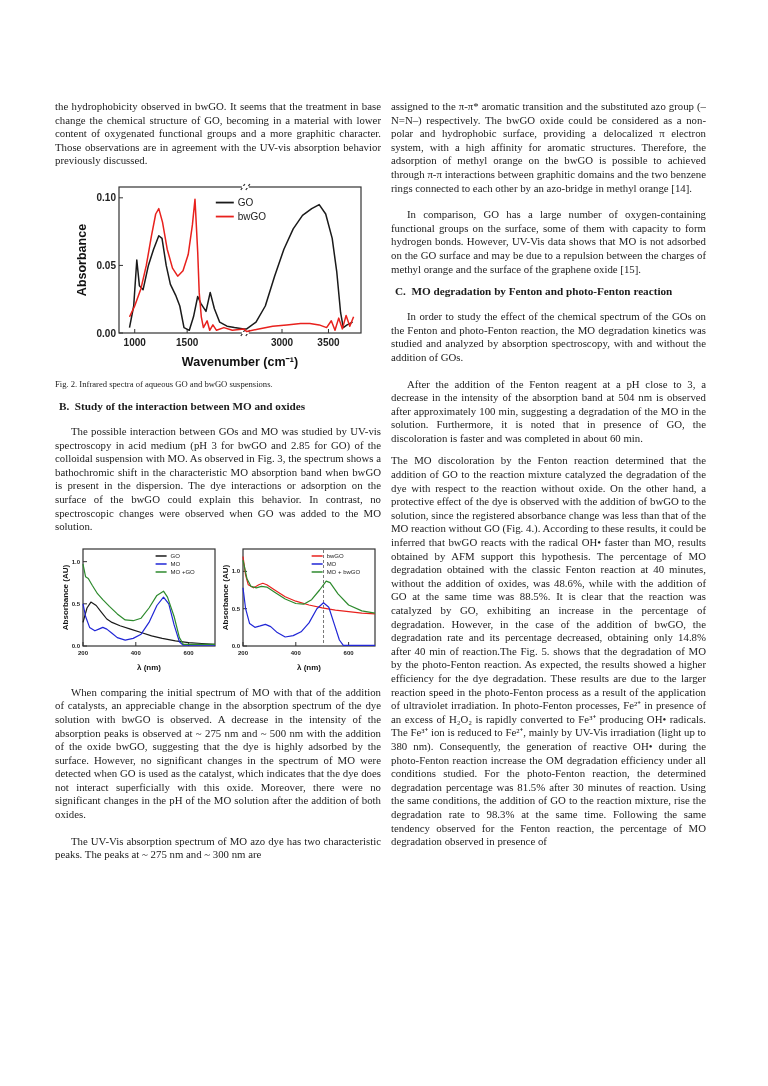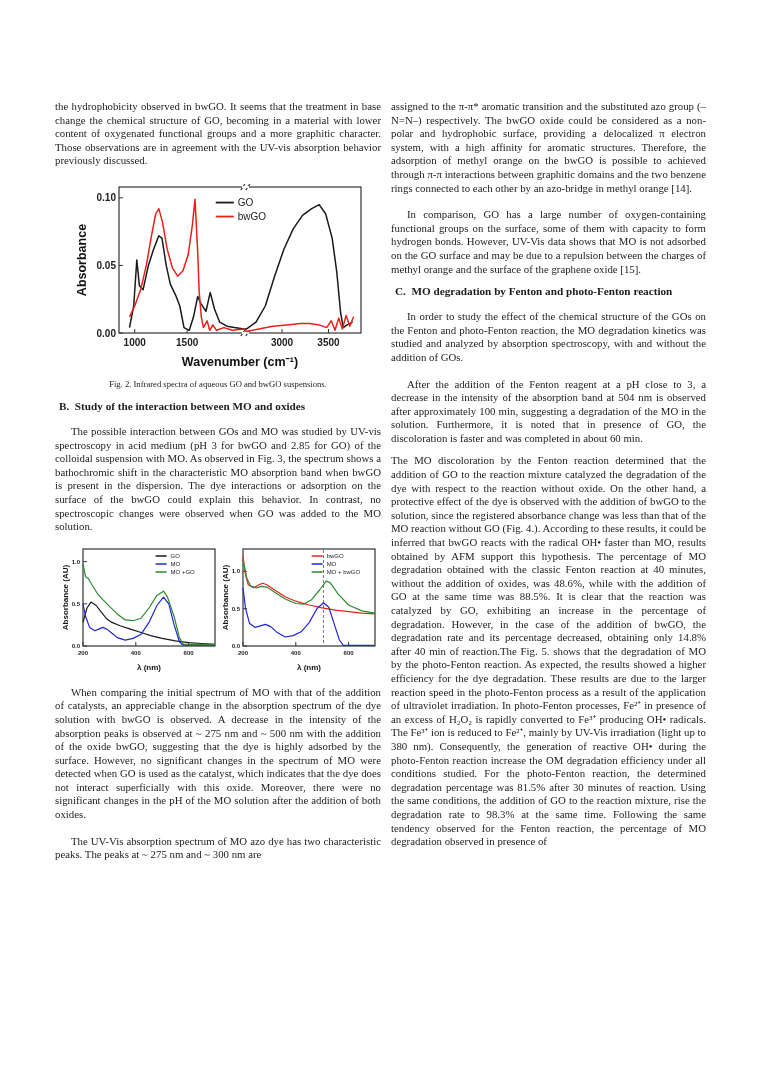--- a/index.html
+++ b/index.html
@@ -21,21 +21,21 @@
   }
   p.indent { text-indent:16px;margin-top:13px; }
   .section-heading {
     font-size:11.2px;
     margin:4px 0 6px 4px;
   }
   .caption {
     font-size:8.6px; line-height:11px;
     text-align:justify; margin-bottom:10px;
   }
-  .caption.center { text-align:center; }
+  .caption.center { text-align:left; }
   figure { margin:2px 0 4px 0; }
   .fig2-wrap { margin-left:20px; margin-top:4px; margin-bottom:6px; }
   .fig3-row { display:flex; margin-left:6px; margin-top:2px; margin-bottom:8px; }
   svg text { font-family:"Liberation Sans", sans-serif; }
 </style>
 </head>
 <body>
 
 <div class="page">
 
@@ -139,18 +139,18 @@
     </figure>
 
     <p class="body-text indent">When comparing the initial spectrum of MO with that of the addition of catalysts, an appreciable change in the absorption spectrum of the dye solution with bwGO is observed. A decrease in the intensity of the absorption peaks is observed at ~ 275 nm and ~ 500 nm with the addition of the oxide bwGO, suggesting that the dye is highly adsorbed by the surface. However, no significant changes in the spectrum of MO were detected when GO is used as the catalyst, which indicates that the dye does not interact superficially with this oxide. Moreover, there were no significant changes in the pH of the MO solution after the addition of both oxides.</p>
     <p class="body-text indent">The UV-Vis absorption spectrum of MO azo dye has two characteristic peaks. The peaks at ~ 275 nm and ~ 300 nm are</p>
   </div>
 
   <div class="col">
     <p class="body-text">assigned to the π-π* aromatic transition and the substituted azo group (– N=N–) respectively. The bwGO oxide could be considered as a non-polar and hydrophobic surface, providing a delocalized π electron system, with a high affinity for aromatic structures. Therefore, the adsorption of methyl orange on the bwGO is possible to achieved through π-π interactions between graphitic domains and the two benzene rings connected to each other by an azo-bridge in methyl orange [14].</p>
     <p class="body-text indent">In comparison, GO has a large number of oxygen-containing functional groups on the surface, some of them with capacity to form hydrogen bonds. However, UV-Vis data shows that MO is not adsorbed on the GO surface and may be due to a repulsion between the charges of methyl orange and the surface of the graphene oxide [15].</p>
     <h3 class="section-heading">C.&nbsp;&nbsp;MO degradation by Fenton and photo-Fenton reaction</h3>
-    <p class="body-text indent">In order to study the effect of the chemical structure of the GOs on the Fenton and photo-Fenton reaction, the MO degradation kinetics was studied and analyzed by absorption spectroscopy, with and without the addition of GOs.</p>
+    <p class="body-text indent">In order to study the effect of the chemical spectrum of the GOs on the Fenton and photo-Fenton reaction, the MO degradation kinetics was studied and analyzed by absorption spectroscopy, with and without the addition of GOs.</p>
     <p class="body-text indent">After the addition of the Fenton reagent at a pH close to 3, a decrease in the intensity of the absorption band at 504 nm is observed after approximately 100 min, suggesting a degradation of the MO in the solution. Furthermore, it is noted that in presence of GO, the discoloration is faster and was completed in about 60 min.</p>
     <p class="body-text" style="margin-top:4px">The MO discoloration by the Fenton reaction determined that the addition of GO to the reaction mixture catalyzed the degradation of the dye with respect to the reaction without oxide. On the other hand, a protective effect of the dye is observed with the addition of bwGO to the solution, since the registered absorbance change was less than that of the MO reaction without GO (Fig. 4.). According to these results, it could be inferred that bwGO reacts with the radical OH• faster than MO, results obtained by AFM support this hypothesis. The percentage of MO degradation obtained with the classic Fenton reaction at 40 minutes, without the addition of oxides, was 48.6%, while with the addition of GO at the same time was 88.5%. It is clear that the reaction was catalyzed by GO, exhibiting an increase in the percentage of degradation. However, in the case of the addition of bwGO, the degradation rate and its percentage decreased, obtaining only 14.8% after 40 min of reaction.The Fig. 5. shows that the degradation of MO by the photo-Fenton reaction. As expected, the results showed a higher efficiency for the dye degradation. These results are due to the larger reaction speed in the photo-Fenton process as a result of the application of ultraviolet irradiation. In photo-Fenton processes, Fe²⁺ in presence of an excess of H₂O₂ is rapidly converted to Fe³⁺ producing OH• radicals. The Fe³⁺ ion is reduced to Fe²⁺, mainly by UV-Vis irradiation (light up to 380 nm).  Consequently, the generation of reactive OH• during the photo-Fenton reaction increase the OM degradation efficiency under all conditions studied. For the photo-Fenton reaction, the determined degradation percentage was 81.5% after 30 minutes of reaction. Using the same conditions, the addition of GO to the reaction mixture, rise the degradation rate to 98.3% at the same time. Following the same tendency observed for the Fenton reaction, the percentage of MO degradation observed in presence of</p>
   </div>
 
 </div>
 
 </body></html>

